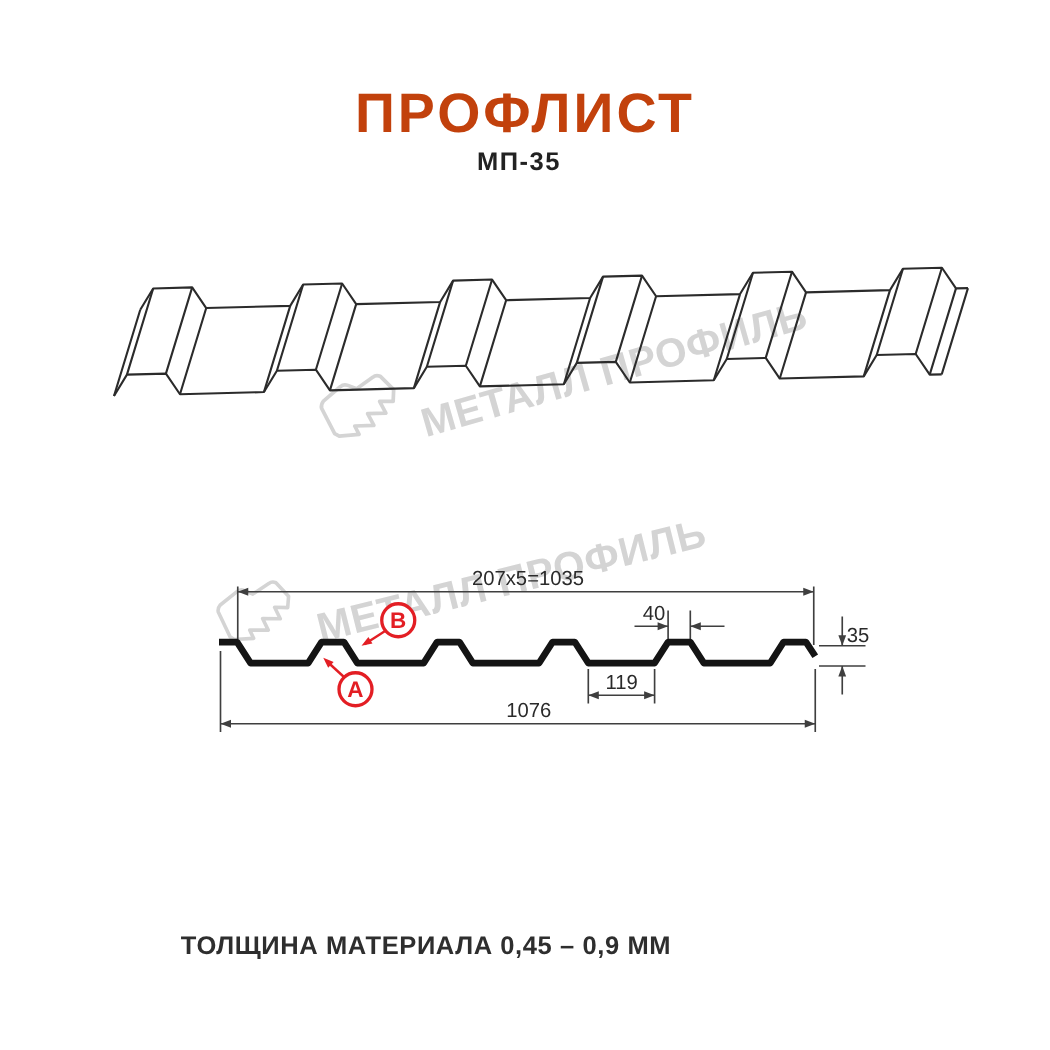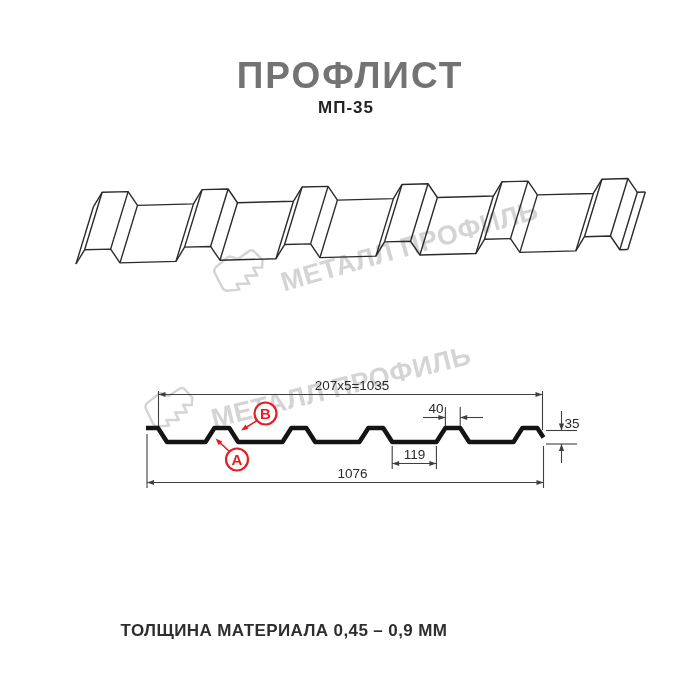--- a/index.html
+++ b/index.html
@@ -1,19 +1,19 @@
 <!DOCTYPE html>
 <html><head>
 <meta charset="utf-8">
 <style>
   html,body{margin:0;padding:0;background:#ffffff;}
   .page{position:relative;width:700px;height:700px;background:#ffffff;overflow:hidden;
         font-family:"Liberation Sans",sans-serif;}
   .title{position:absolute;top:55px;left:0;width:700px;text-align:center;
-         font-size:37px;font-weight:bold;letter-spacing:2px;color:#737373;}
+         font-size:37px;font-weight:bold;letter-spacing:2px;color:#c2410c;}
   .model{position:absolute;top:98px;left:0;width:692px;text-align:center;
          font-size:17px;font-weight:bold;letter-spacing:1px;color:#222;}
   .footer{position:absolute;top:621px;left:0;width:568px;text-align:center;
           font-size:17px;font-weight:bold;letter-spacing:.4px;color:#2e2e2e;}
   svg text{font-family:"Liberation Sans",sans-serif;}
   .dim-text{font-size:13.5px;fill:#2a2a2a;}
   .wm-text{font-size:27px;font-weight:bold;letter-spacing:.5px;}
   .callout-letter{font-size:15px;font-weight:bold;}
 </style>
 </head>

